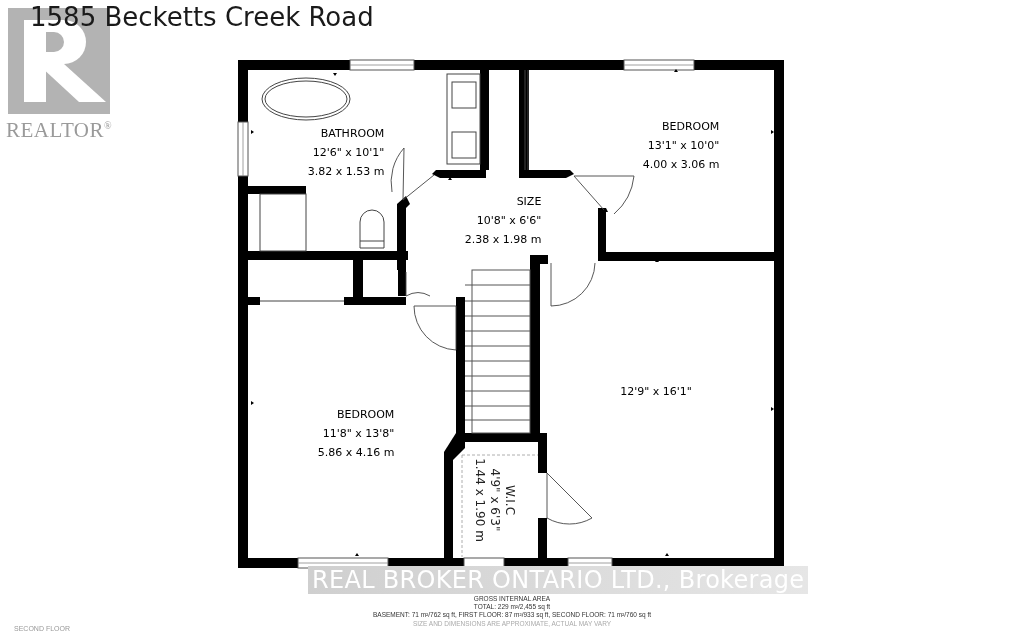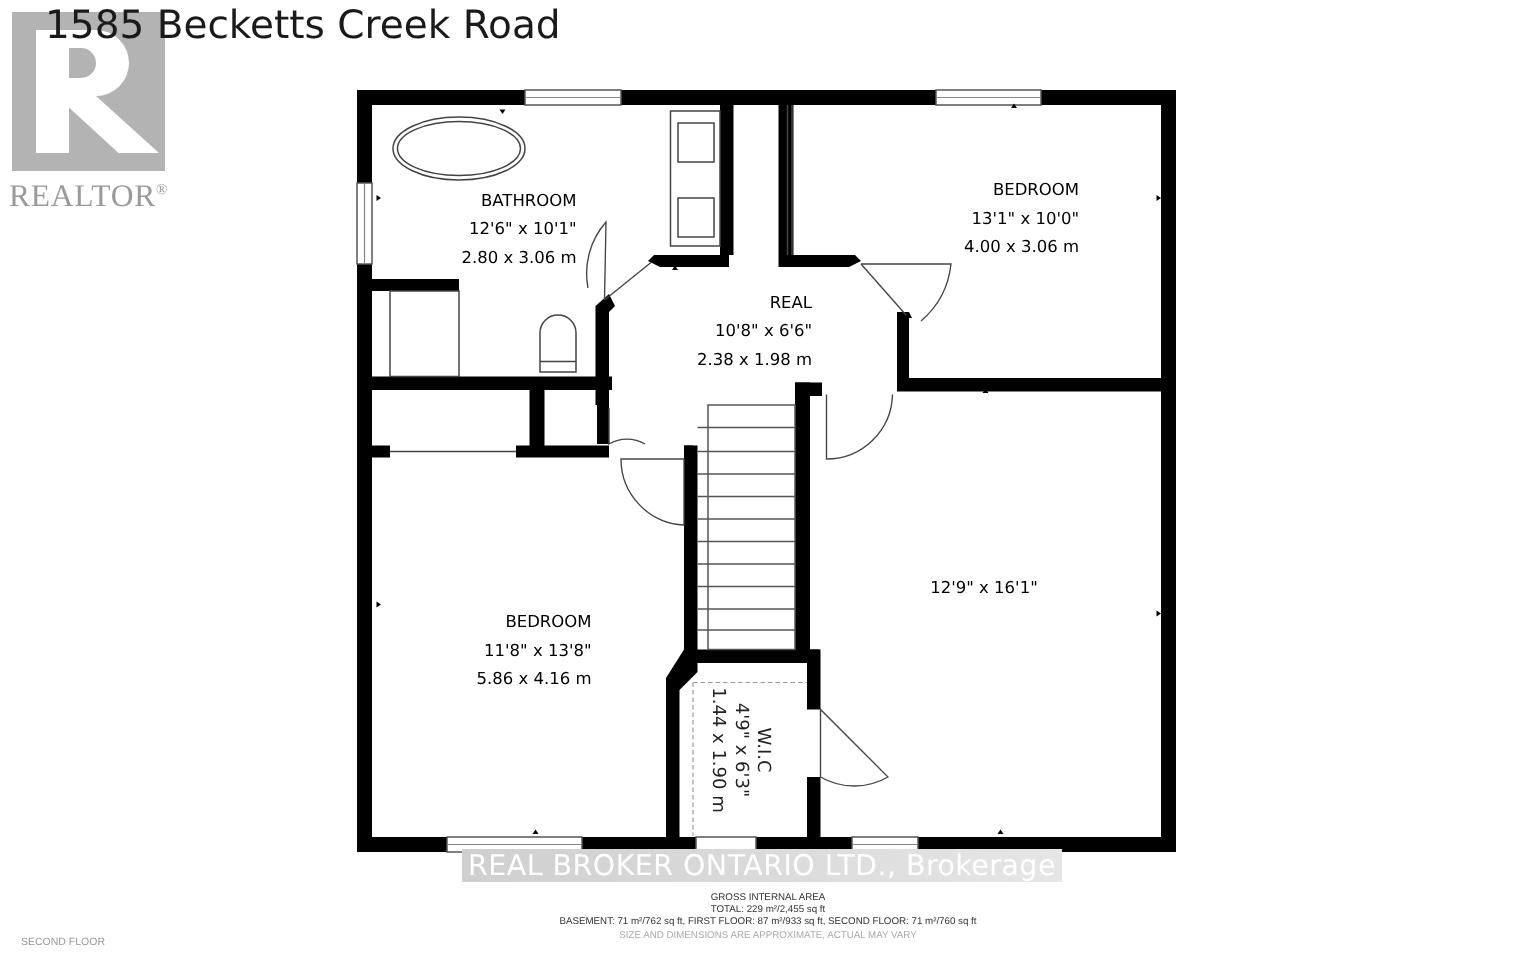--- a/index.html
+++ b/index.html
@@ -9,21 +9,21 @@
     .logo-r-stem { position: absolute; left: 18px; top: 14px; width: 22px; height: 82px; background: #fff; }
     .logo-r-bowl { position: absolute; left: 40px; top: 14px; width: 40px; height: 44px; background: #fff; border-radius: 0 22px 22px 0; }
     .logo-r-bowl-inner { position: absolute; left: 40px; top: 26px; width: 18px; height: 20px; background: #b3b3b3; border-radius: 0 10px 10px 0; }
     .logo-r-leg { position: absolute; left: 40px; top: 58px; width: 60px; height: 38px; background: #fff; clip-path: polygon(0 0, 30% 0, 100% 100%, 55% 100%, 0 20%); }
     .logo-text { position: absolute; left: 0; top: 112px; font-size: 21px; color: #9a9a9a; letter-spacing: 0.5px; font-family: Liberation Serif, serif; }
     .logo-reg { font-size: 10px; vertical-align: super; }
     .title { position: absolute; left: 30px; top: 2px; font-size: 26px; color: #1a1a1a; font-family: "DejaVu Sans", sans-serif; white-space: nowrap; }
     svg.plan { position: absolute; left: 0; top: 0; }
     .room-label { position: absolute; text-align: right; color: #000000; font-size: 11px; line-height: 19px; white-space: nowrap; transform: translateX(-50%); }
     .wic-label { position: absolute; left: 494px; top: 500px; transform: translate(-50%,-50%) rotate(90deg); text-align: center; color: #222; font-size: 12px; line-height: 15px; white-space: nowrap; }
-    .watermark { position: absolute; left: 308px; top: 566px; font-size: 19px; color: #ffffff; background: linear-gradient(90deg, #cfcfcf, #e6e6e6); padding: 0 4px; letter-spacing: 0.3px; white-space: nowrap; }
+    .watermark { position: absolute; left: 308px; top: 566px; font-size: 24px; color: #ffffff; background: linear-gradient(90deg, #cfcfcf, #e6e6e6); padding: 0 4px; letter-spacing: 0.3px; white-space: nowrap; }
     .area { position: absolute; left: 512px; transform: translateX(-50%); text-align: center; white-space: nowrap; font-family: "Liberation Sans", sans-serif; }
     .area1 { top: 595px; font-size: 6.5px; color: #333; }
     .area2 { top: 603px; font-size: 6.5px; color: #333; }
     .area3 { top: 611px; font-size: 6.5px; color: #333; }
     .area4 { top: 620px; font-size: 6.5px; color: #aaa; }
     .floor-name { position: absolute; left: 14px; top: 625px; font-size: 7px; color: #999; font-family: "Liberation Sans", sans-serif; }
   </style>
 </head>
 <body>
 
@@ -155,31 +155,31 @@
     <polygon points="460,401 460,405 463,403"></polygon>
     <polygon points="771,407 771,411 774,409"></polygon>
     <polygon points="355,556 359,556 357,553"></polygon>
     <polygon points="665,556 669,556 667,553"></polygon>
   </g>
 </svg>
 
 <div class="room-label" style="left:346px; top:124px;">
   <div>BATHROOM</div>
   <div>12'6" x 10'1"</div>
-  <div>2.80 x 3.06 m</div>
+  <div>3.82 x 1.53 m</div>
 </div>
 
 <div class="room-label" style="left:681px; top:117px;">
   <div>BEDROOM</div>
   <div>13'1" x 10'0"</div>
   <div>4.00 x 3.06 m</div>
 </div>
 
 <div class="room-label" style="left:503px; top:192px;">
-  <div>REAL</div>
+  <div>SIZE</div>
   <div>10'8" x 6'6"</div>
   <div>2.38 x 1.98 m</div>
 </div>
 
 <div class="room-label" style="left:356px; top:405px;">
   <div>BEDROOM</div>
   <div>11'8" x 13'8"</div>
   <div>5.86 x 4.16 m</div>
 </div>
 

